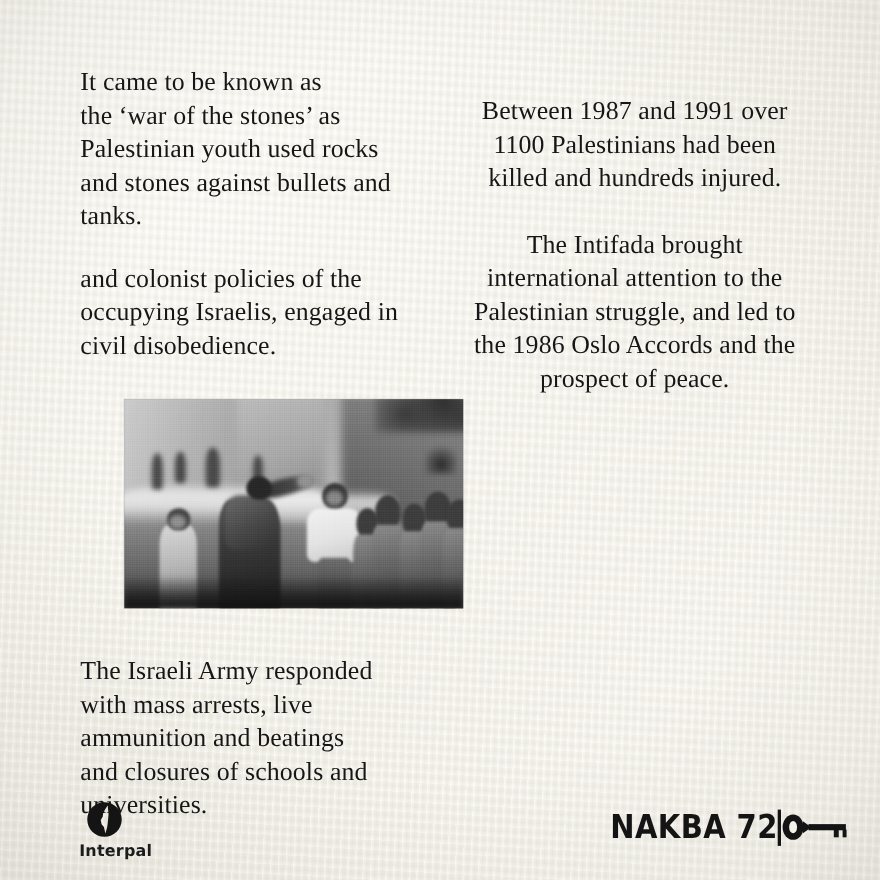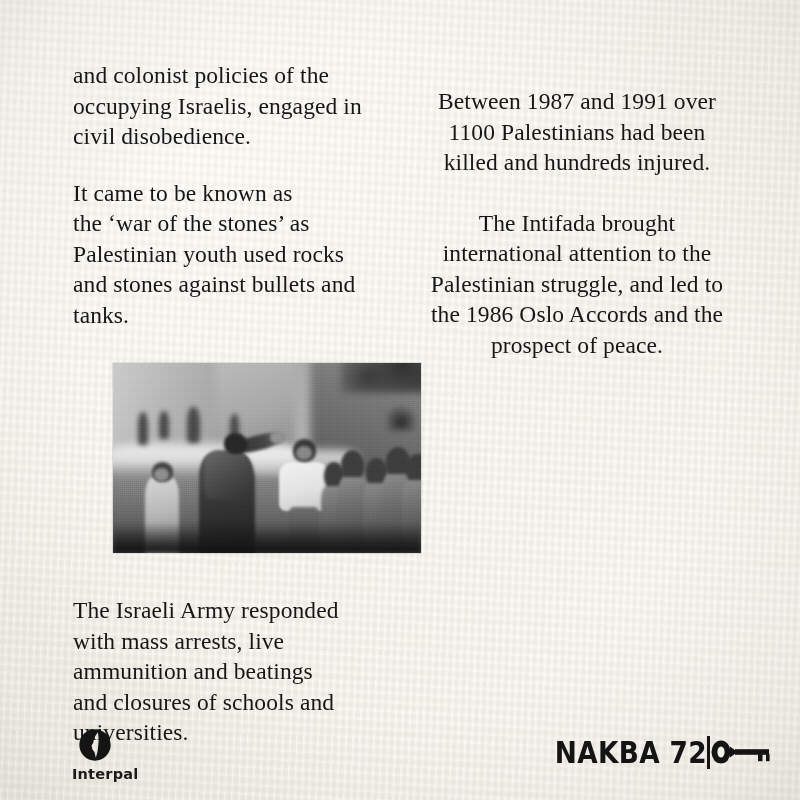--- a/index.html
+++ b/index.html
@@ -346,28 +346,28 @@
 </style>
 </head>
 <body>
 
 <div id="paper-texture"></div>
 <div id="vignette"></div>
 
 <div id="page">
 
   <div id="left-column" class="column">
-    <p class="para">and colonist policies of the
-occupying Israelis, engaged in
-civil disobedience.</p>
     <p class="para">It came to be known as
 the ‘war of the stones’ as
 Palestinian youth used rocks
 and stones against bullets and
 tanks.</p>
+    <p class="para">and colonist policies of the
+occupying Israelis, engaged in
+civil disobedience.</p>
   </div>
 
   <div id="right-column" class="column">
     <p class="para">Between 1987 and 1991 over
 1100 Palestinians had been
 killed and hundreds injured.</p>
     <p class="para">The Intifada brought
 international attention to the
 Palestinian struggle, and led to
 the 1986 Oslo Accords and the

